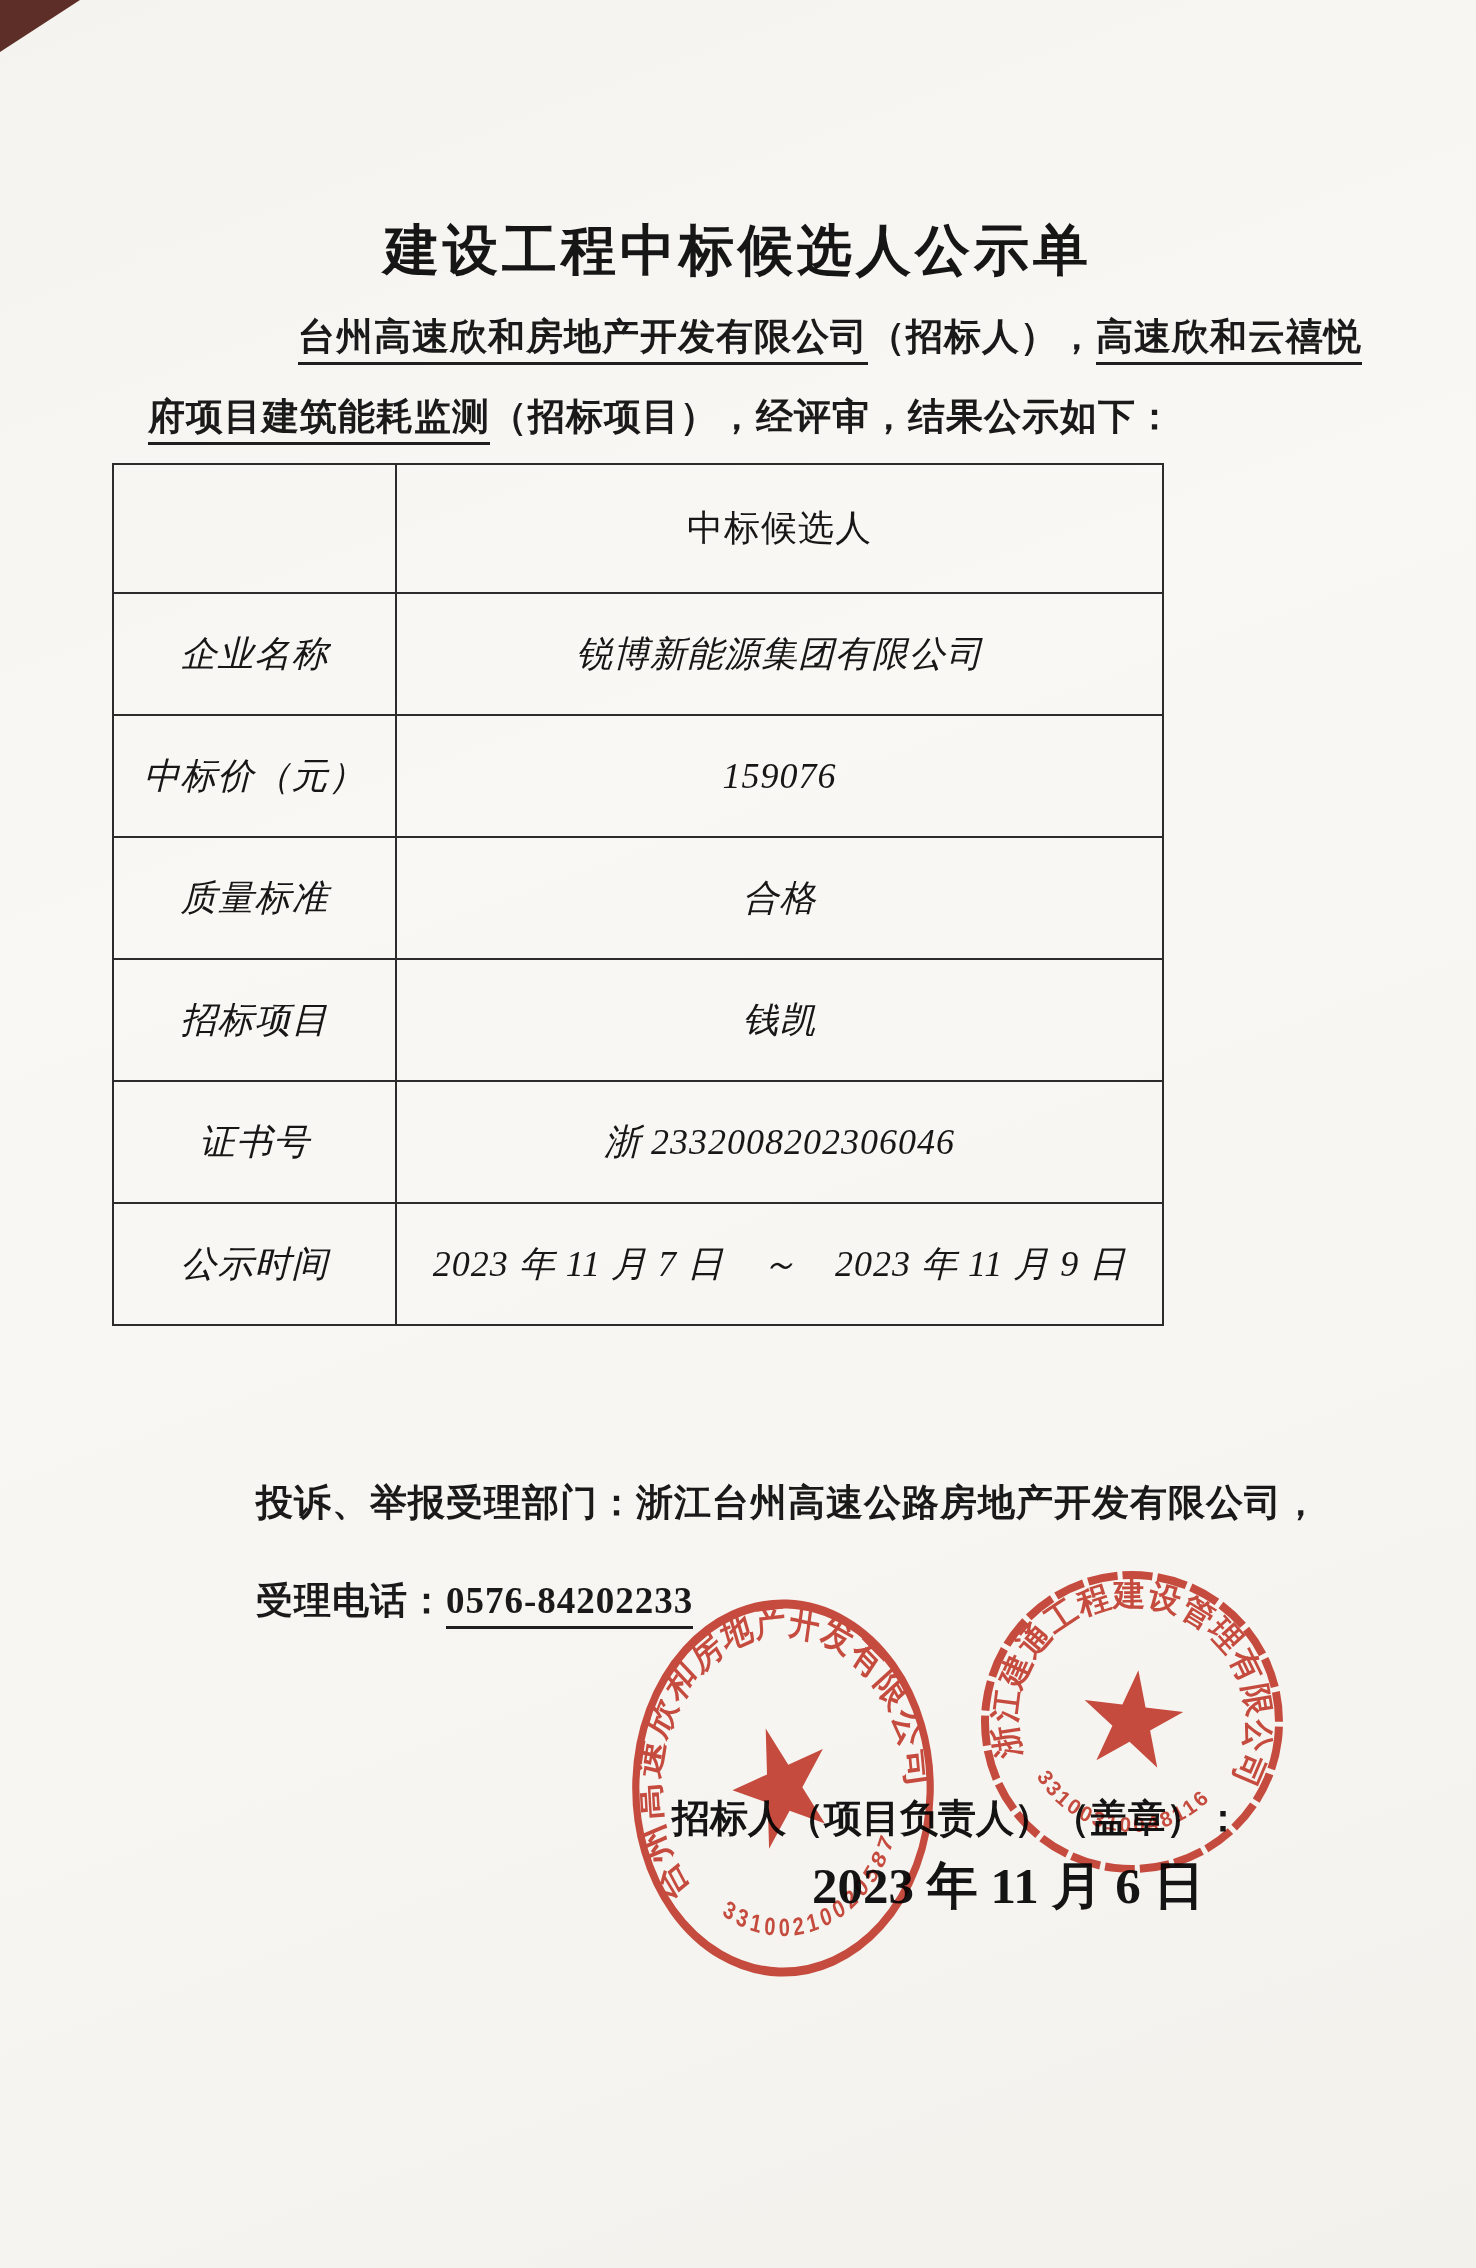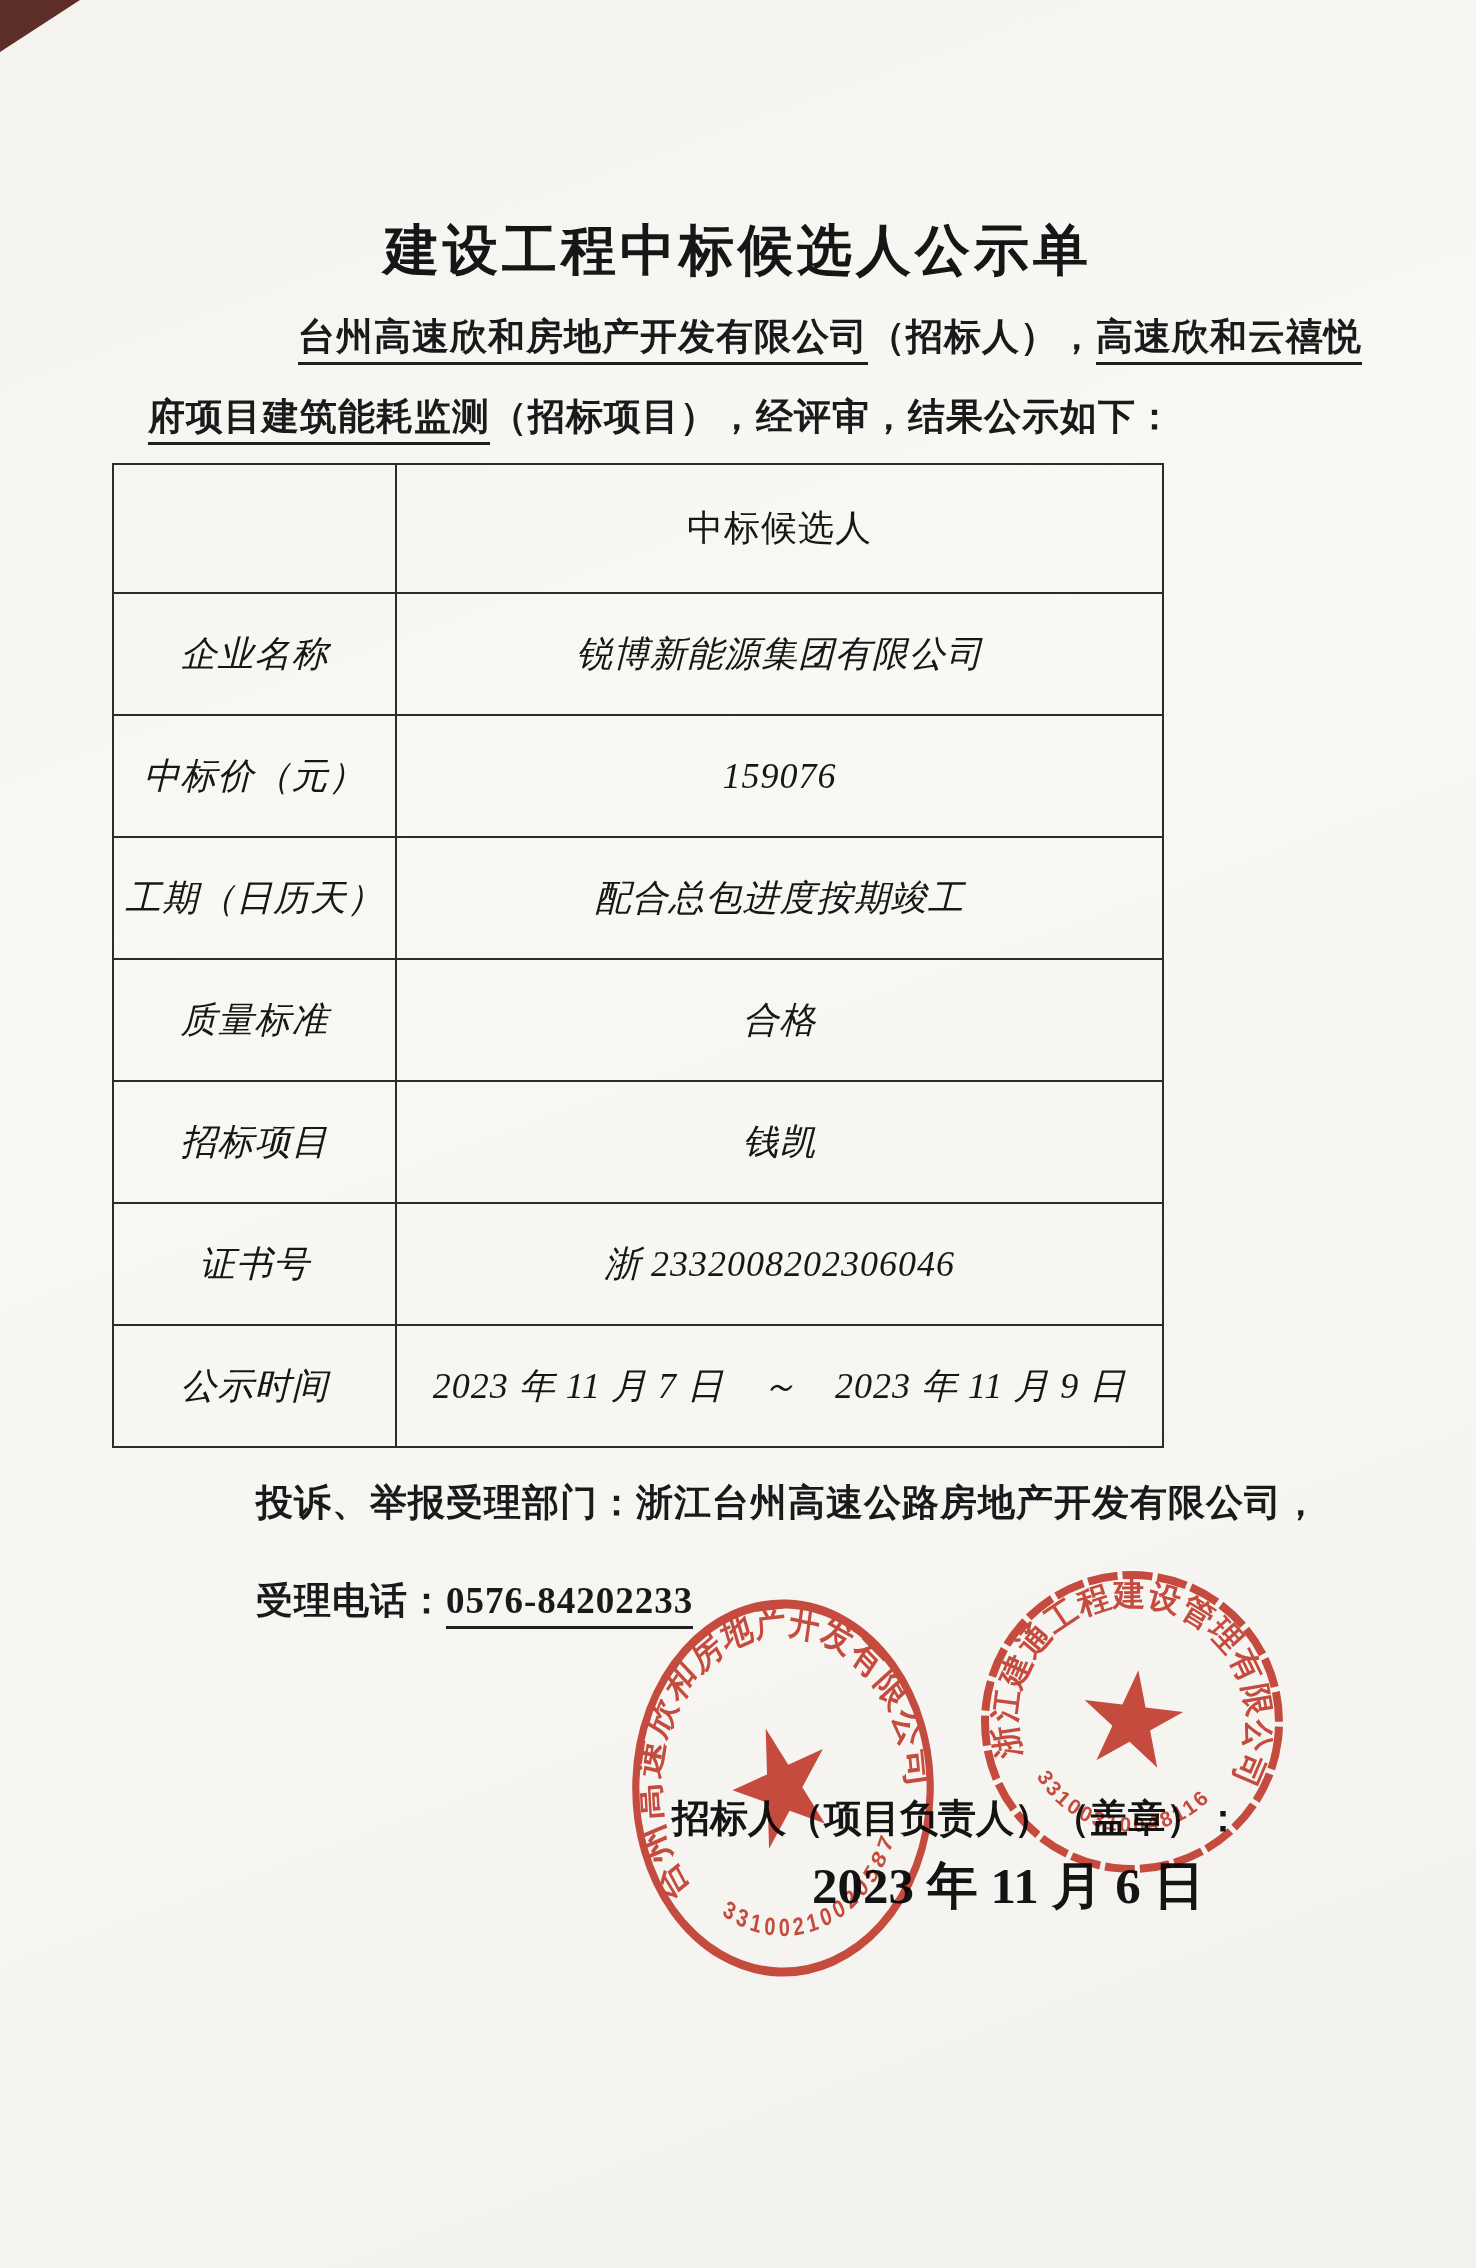--- a/index.html
+++ b/index.html
@@ -97,24 +97,20 @@
     </tr>
     <tr class="drow">
       <td>企业名称</td>
       <td>锐博新能源集团有限公司</td>
     </tr>
     <tr class="drow">
       <td>中标价（元）</td>
       <td>159076</td>
     </tr>
     <tr class="drow">
-      <td>工期（日历天）</td>
-      <td>配合总包进度按期竣工</td>
-    </tr>
-    <tr class="drow">
       <td>质量标准</td>
       <td>合格</td>
     </tr>
     <tr class="drow">
       <td>招标项目</td>
       <td>钱凯</td>
     </tr>
     <tr class="drow">
       <td>证书号</td>
       <td>浙 2332008202306046</td>

